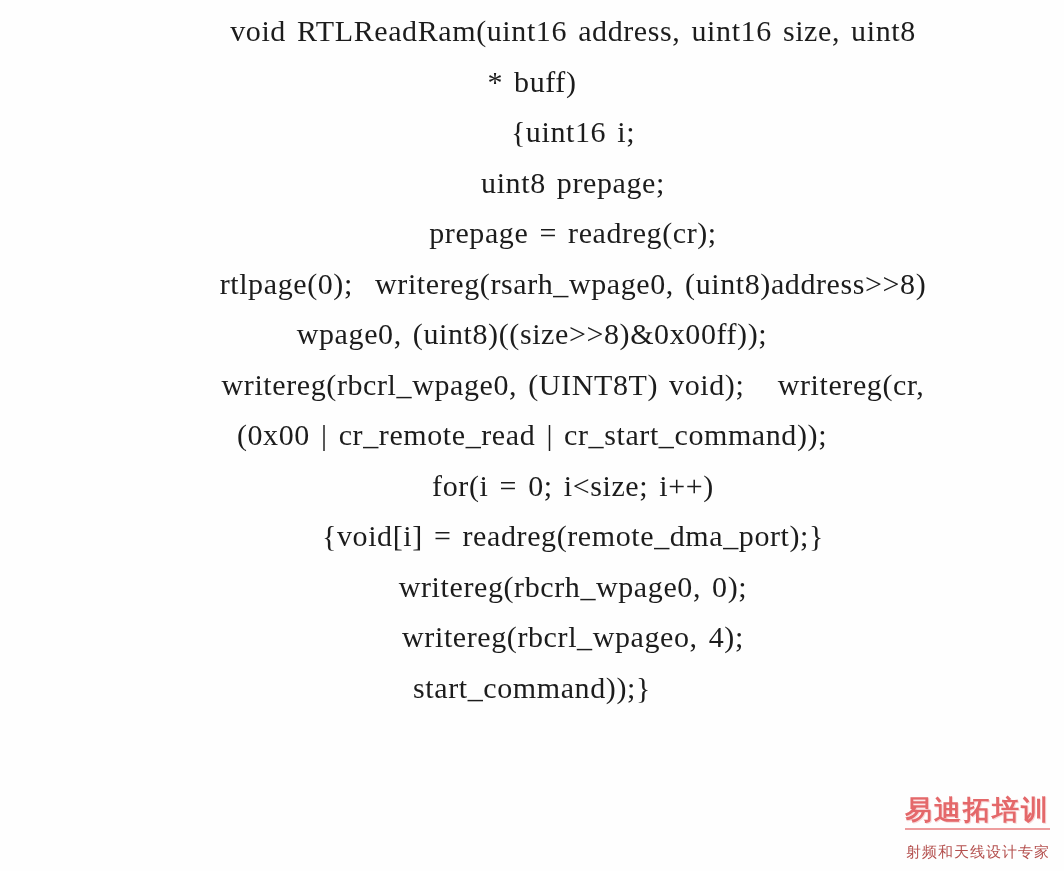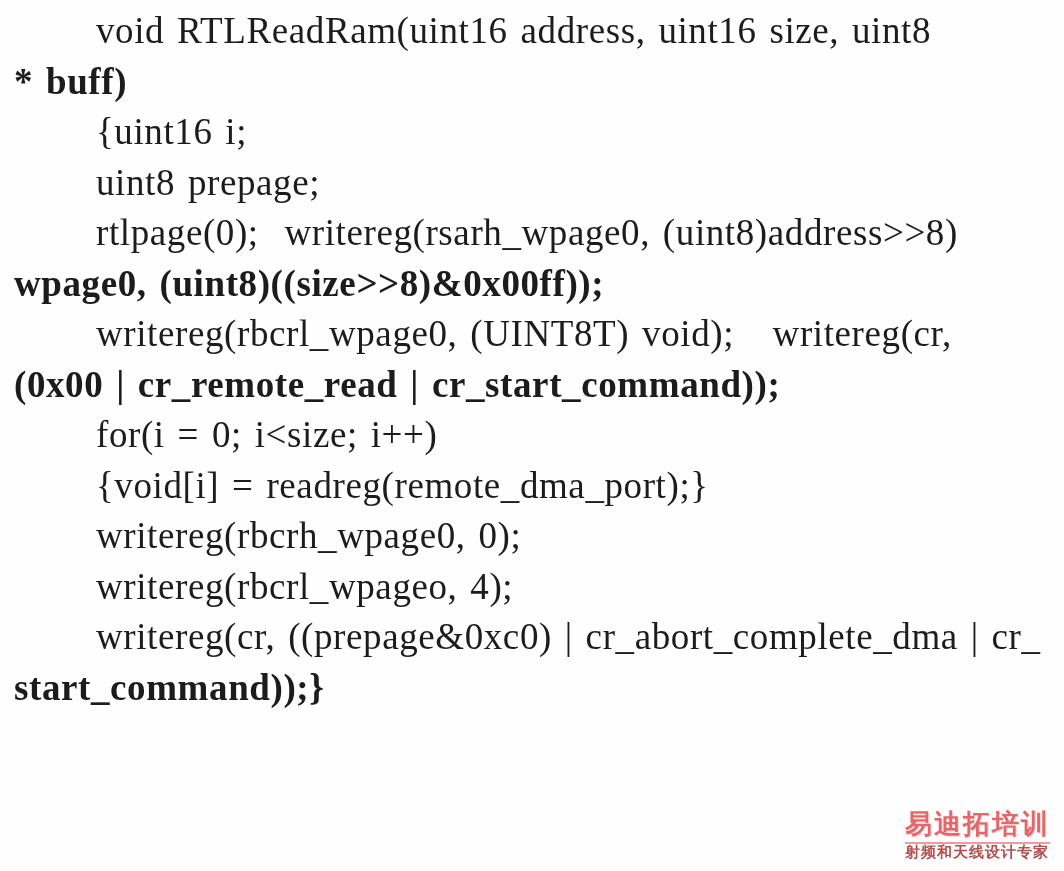--- a/index.html
+++ b/index.html
@@ -18,73 +18,74 @@
     font-family: "Liberation Serif", "DejaVu Serif", serif;
     color: #1c1c1c;
     box-sizing: border-box;
     padding: 6px 14px 0 14px;
   }
   .code-block {
     position: relative;
     width: 100%;
   }
   .code-line {
-    font-size: 37px;
+    font-size: 30px;
     line-height: 50.5px;
     white-space: pre;
     letter-spacing: 0.6px;
     word-spacing: 3px;
     font-weight: 500;
+    text-align: center;
   }
-  .indent-0 { padding-left: 0px; font-weight: bold; }
+  .indent-0 { padding-left: 0px; }
   .indent-1 { padding-left: 82px; }
   .indent-2 { padding-left: 122px; }
   .watermark {
     position: absolute;
     right: 14px;
     bottom: 10px;
-    text-align: left;
+    text-align: right;
     line-height: 1.15;
   }
   .watermark-title {
     font-size: 27px;
     font-weight: bold;
     color: #e4686a;
     letter-spacing: 2px;
     text-shadow: 1px 1px 0 rgba(228,104,106,0.25);
     border-bottom: 2px solid rgba(228,104,106,0.65);
     padding-bottom: 2px;
     display: inline-block;
   }
   .watermark-subtitle {
     font-size: 15px;
-    font-weight: bold;
+    font-weight: normal;
     color: #b4504e;
     letter-spacing: 1px;
-    margin-top: 0;
+    margin-top: 14px;
   }
 </style>
 </head>
 <body>
 
 <div class="page">
   <div class="code-block">
     <div class="code-line indent-1">void RTLReadRam(uint16 address, uint16 size, uint8</div>
     <div class="code-line indent-0">* buff)</div>
     <div class="code-line indent-1">{uint16 i;</div>
     <div class="code-line indent-1">uint8 prepage;</div>
+    <div class="code-line indent-1">prepage = readreg(cr);</div>
     <div class="code-line indent-1">rtlpage(0);  writereg(rsarh_wpage0, (uint8)address&gt;&gt;8)</div>
     <div class="code-line indent-0">wpage0, (uint8)((size&gt;&gt;8)&amp;0x00ff));</div>
     <div class="code-line indent-1">writereg(rbcrl_wpage0, (UINT8T) void);   writereg(cr,</div>
     <div class="code-line indent-0">(0x00 | cr_remote_read | cr_start_command));</div>
     <div class="code-line indent-1">for(i = 0; i&lt;size; i++)</div>
     <div class="code-line indent-1">{void[i] = readreg(remote_dma_port);}</div>
     <div class="code-line indent-1">writereg(rbcrh_wpage0, 0);</div>
     <div class="code-line indent-1">writereg(rbcrl_wpageo, 4);</div>
-    <div class="code-line indent-1">writereg(cr, ((prepage&amp;0xc0) | cr_abort_complete_dma | cr_</div>
     <div class="code-line indent-0">start_command));}</div>
   </div>
 
   <div class="watermark">
     <div class="watermark-title">易迪拓培训</div>
     <div class="watermark-subtitle">射频和天线设计专家</div>
   </div>
 </div>
 
 </body></html>

